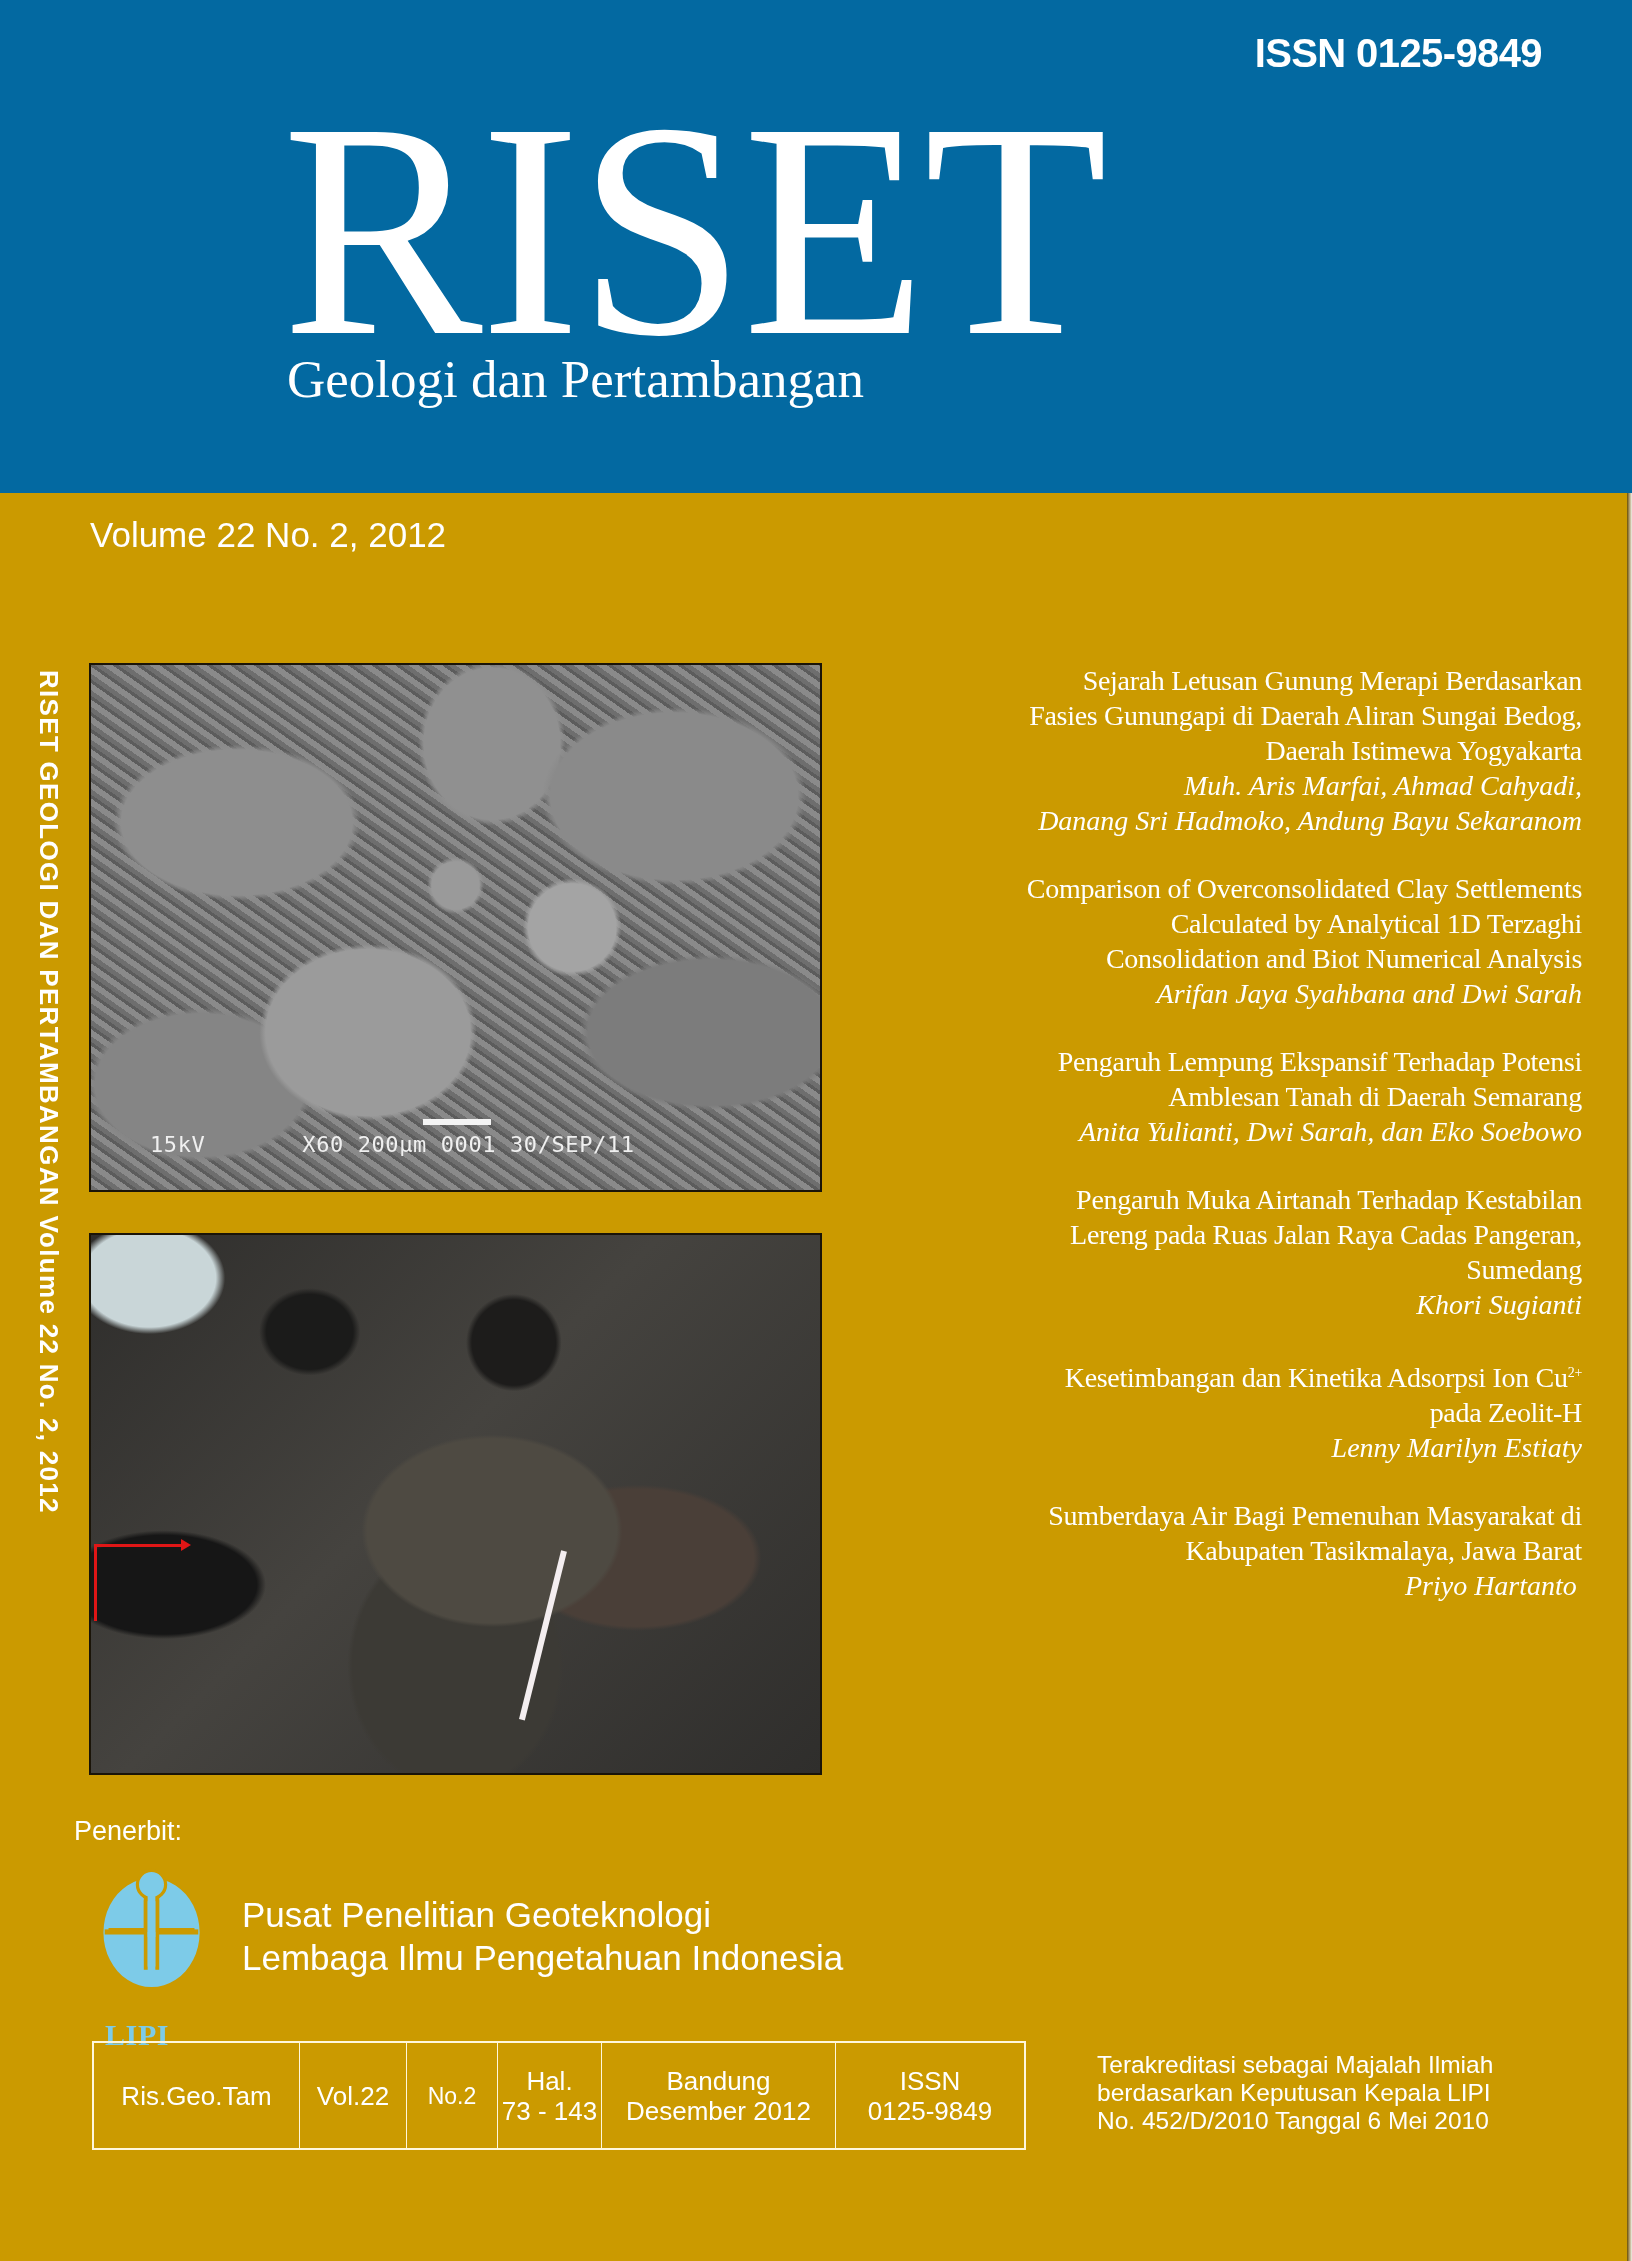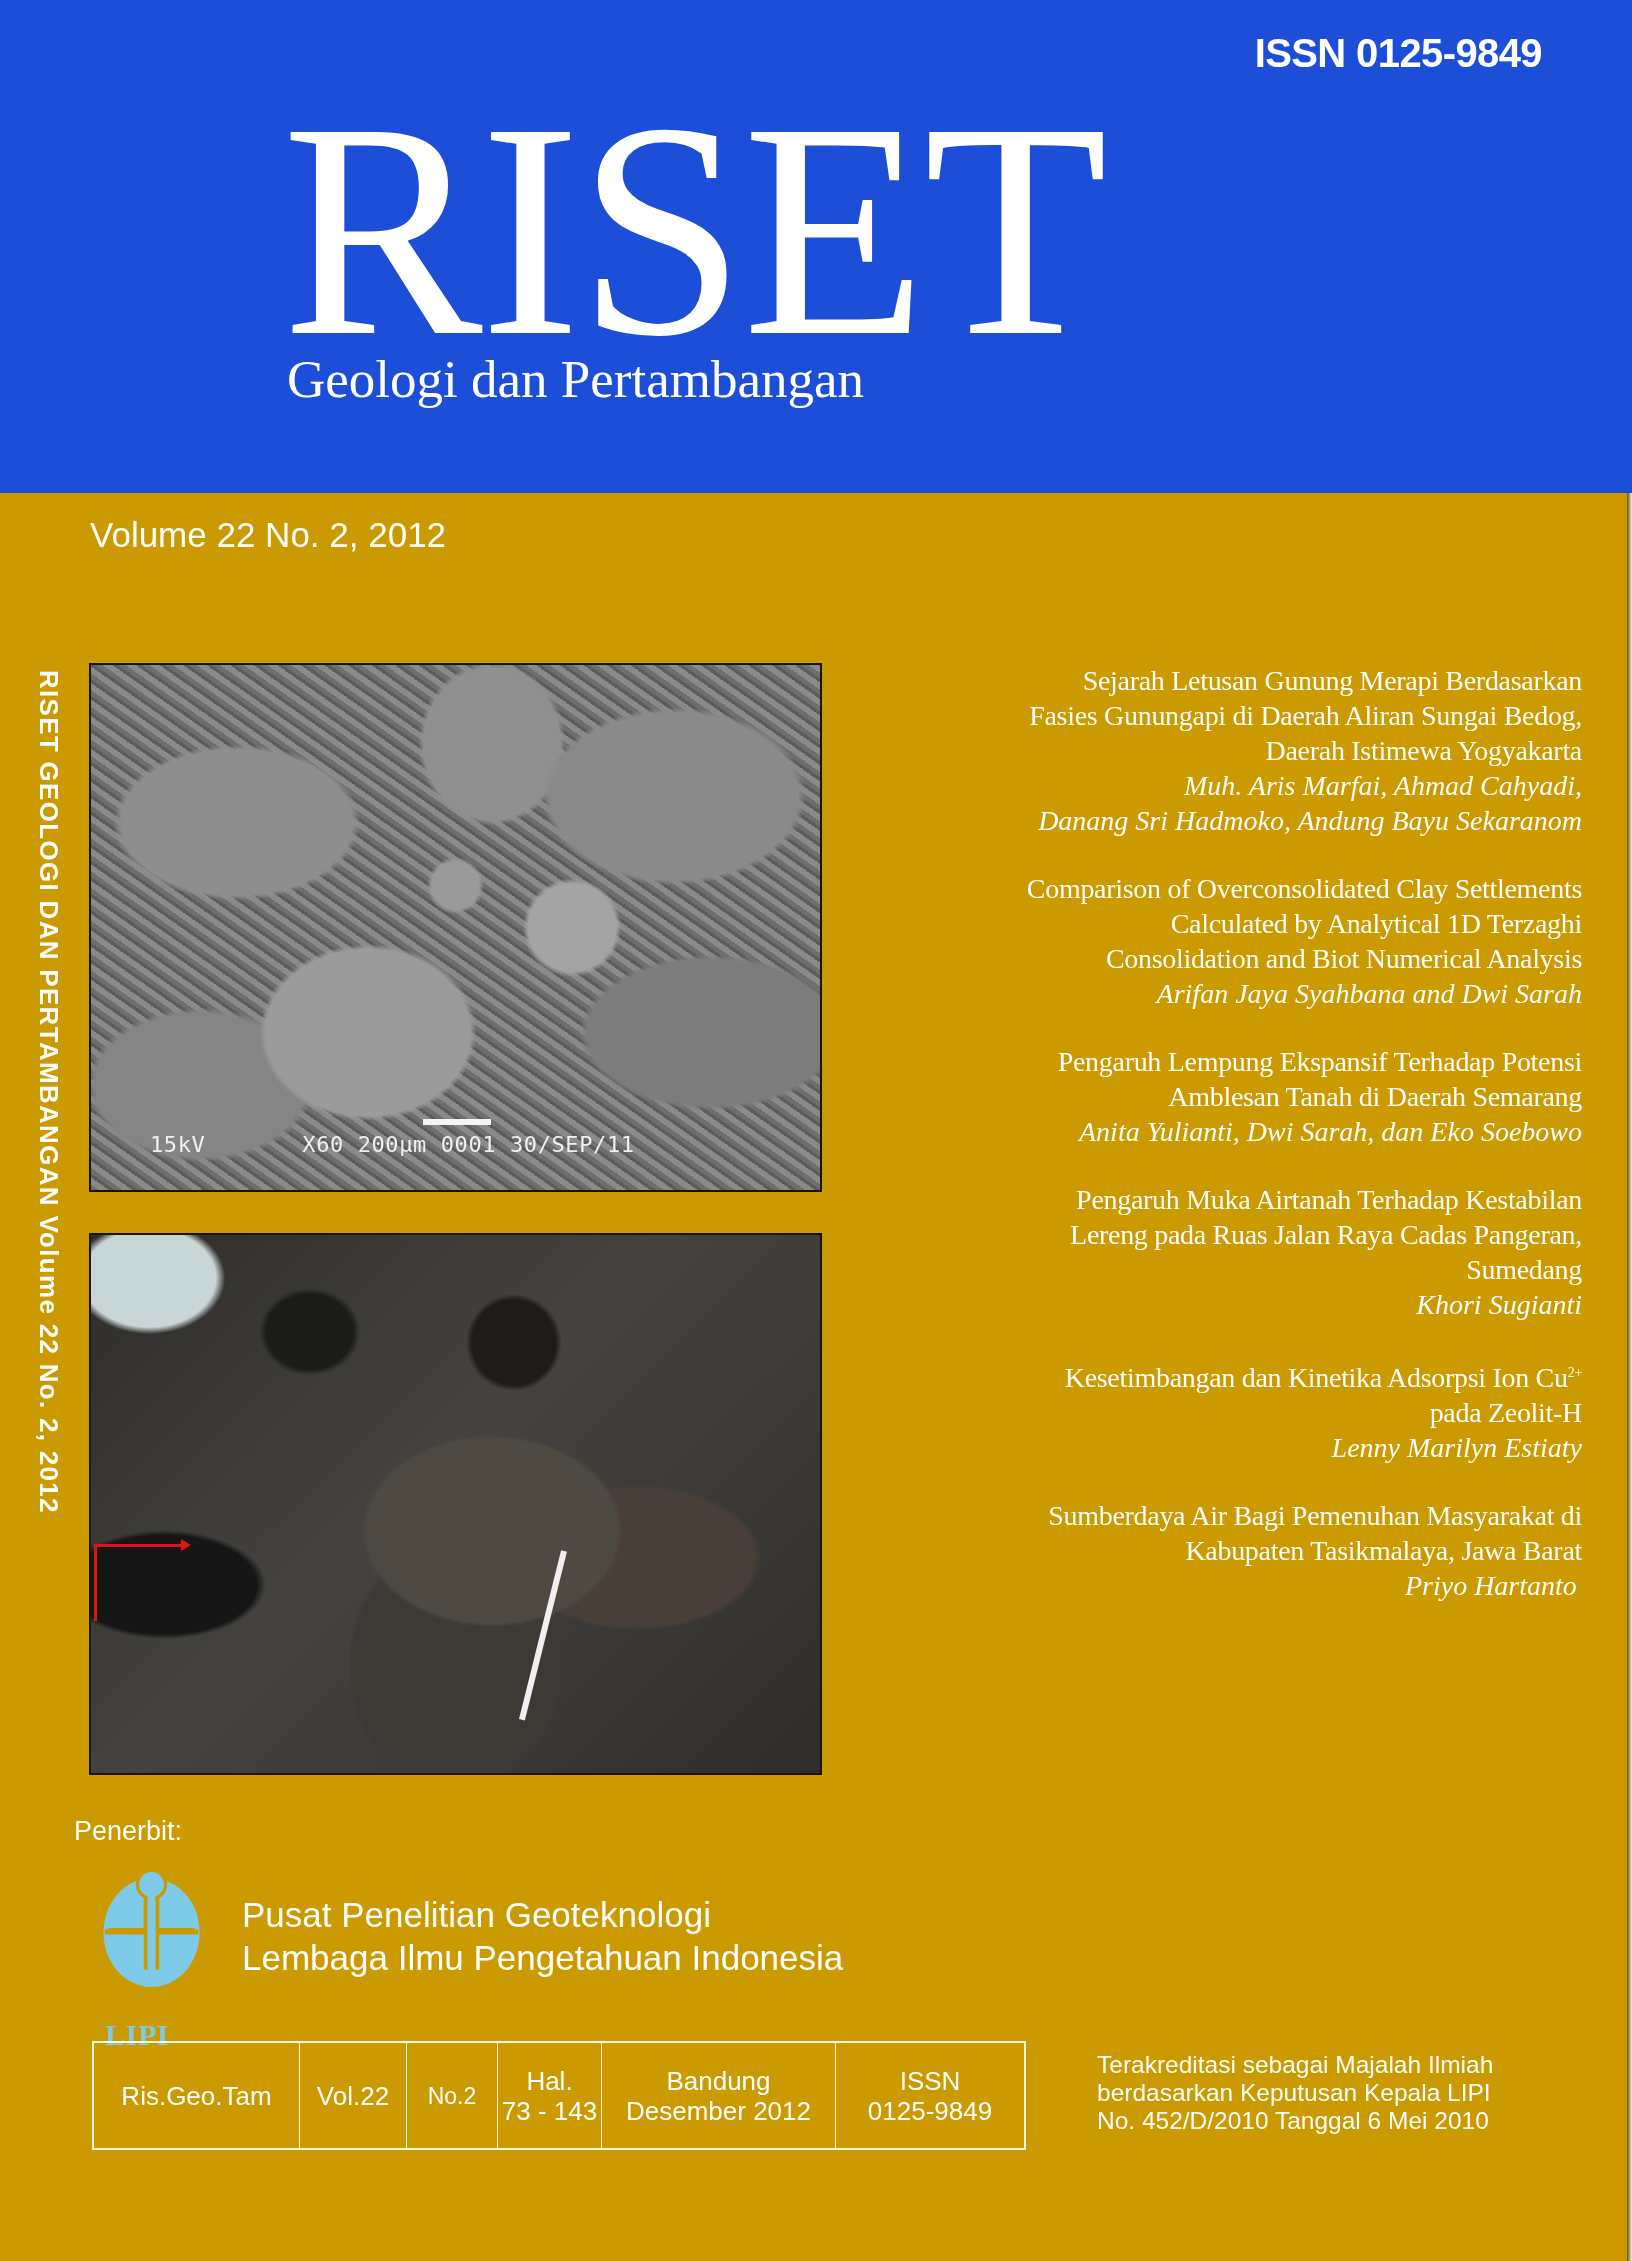--- a/index.html
+++ b/index.html
@@ -1,17 +1,17 @@
 <!DOCTYPE html>
 <html style="font-size:10.3px"><head>
 <meta charset="utf-8">
 <style>
   html, body { margin: 0; padding: 0; }
   body { width: 1632px; height: 2261px; position: relative; overflow: hidden; background: #cb9a00; font-family: "Liberation Sans", sans-serif; }
-  .header { position: absolute; left: 0; top: 0; width: 1632px; height: 493px; background: #1d4ed8; }
+  .header { position: absolute; left: 0; top: 0; width: 1632px; height: 493px; background: #0369a1; }
   .issn-top { position: absolute; right: 90px; top: 31px; color: #fff; font-family: "Liberation Sans", sans-serif; font-weight: bold; font-size: 40px; letter-spacing: -0.6px; }
   .masthead { position: absolute; left: 282px; top: 76px; color: #fff; font-family: "Liberation Serif", serif; font-size: 301px; line-height: 1; letter-spacing: -2.6px; transform: scaleY(1.02); transform-origin: top left; }
   .subtitle { position: absolute; left: 287px; top: 353px; color: #fff; font-family: "Liberation Serif", serif; font-size: 53px; line-height: 1; }
   .body { position: absolute; left: 0; top: 493px; width: 1632px; height: 1769px; background: #cb9a00; }
   .volume { position: absolute; left: 90px; top: 515px; color: #fff; font-weight: normal; font-size: 35px; }
   .spine { position: absolute; left: 33px; top: 670px; color: #fff; font-weight: bold; font-size: 26px; white-space: nowrap; writing-mode: vertical-rl; letter-spacing: 1.3px; }
   .photo { position: absolute; border: 2.6px solid #1a1408; box-sizing: border-box; overflow: hidden; }
   .sem { left: 89px; top: 663px; width: 733px; height: 529px;
     background:
       radial-gradient(circle at 66% 50%, #a4a4a4 0 8%, transparent 9%),

